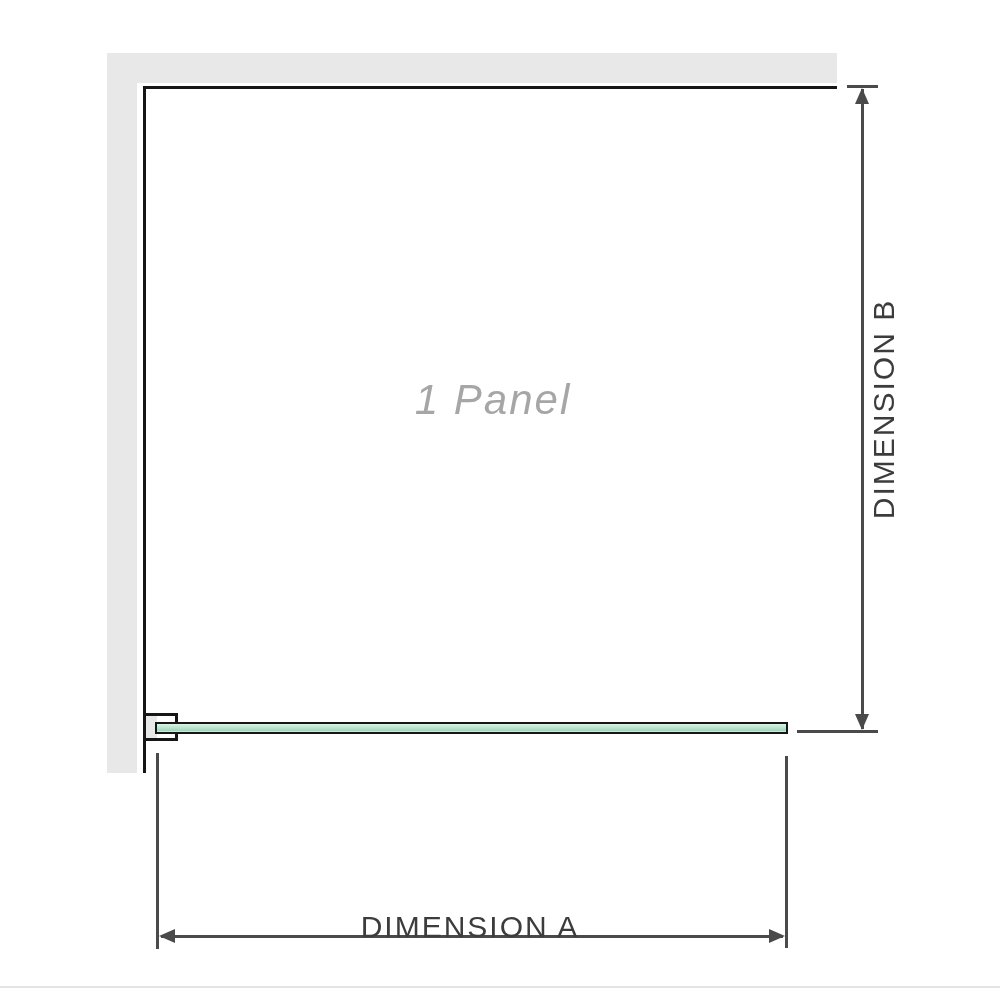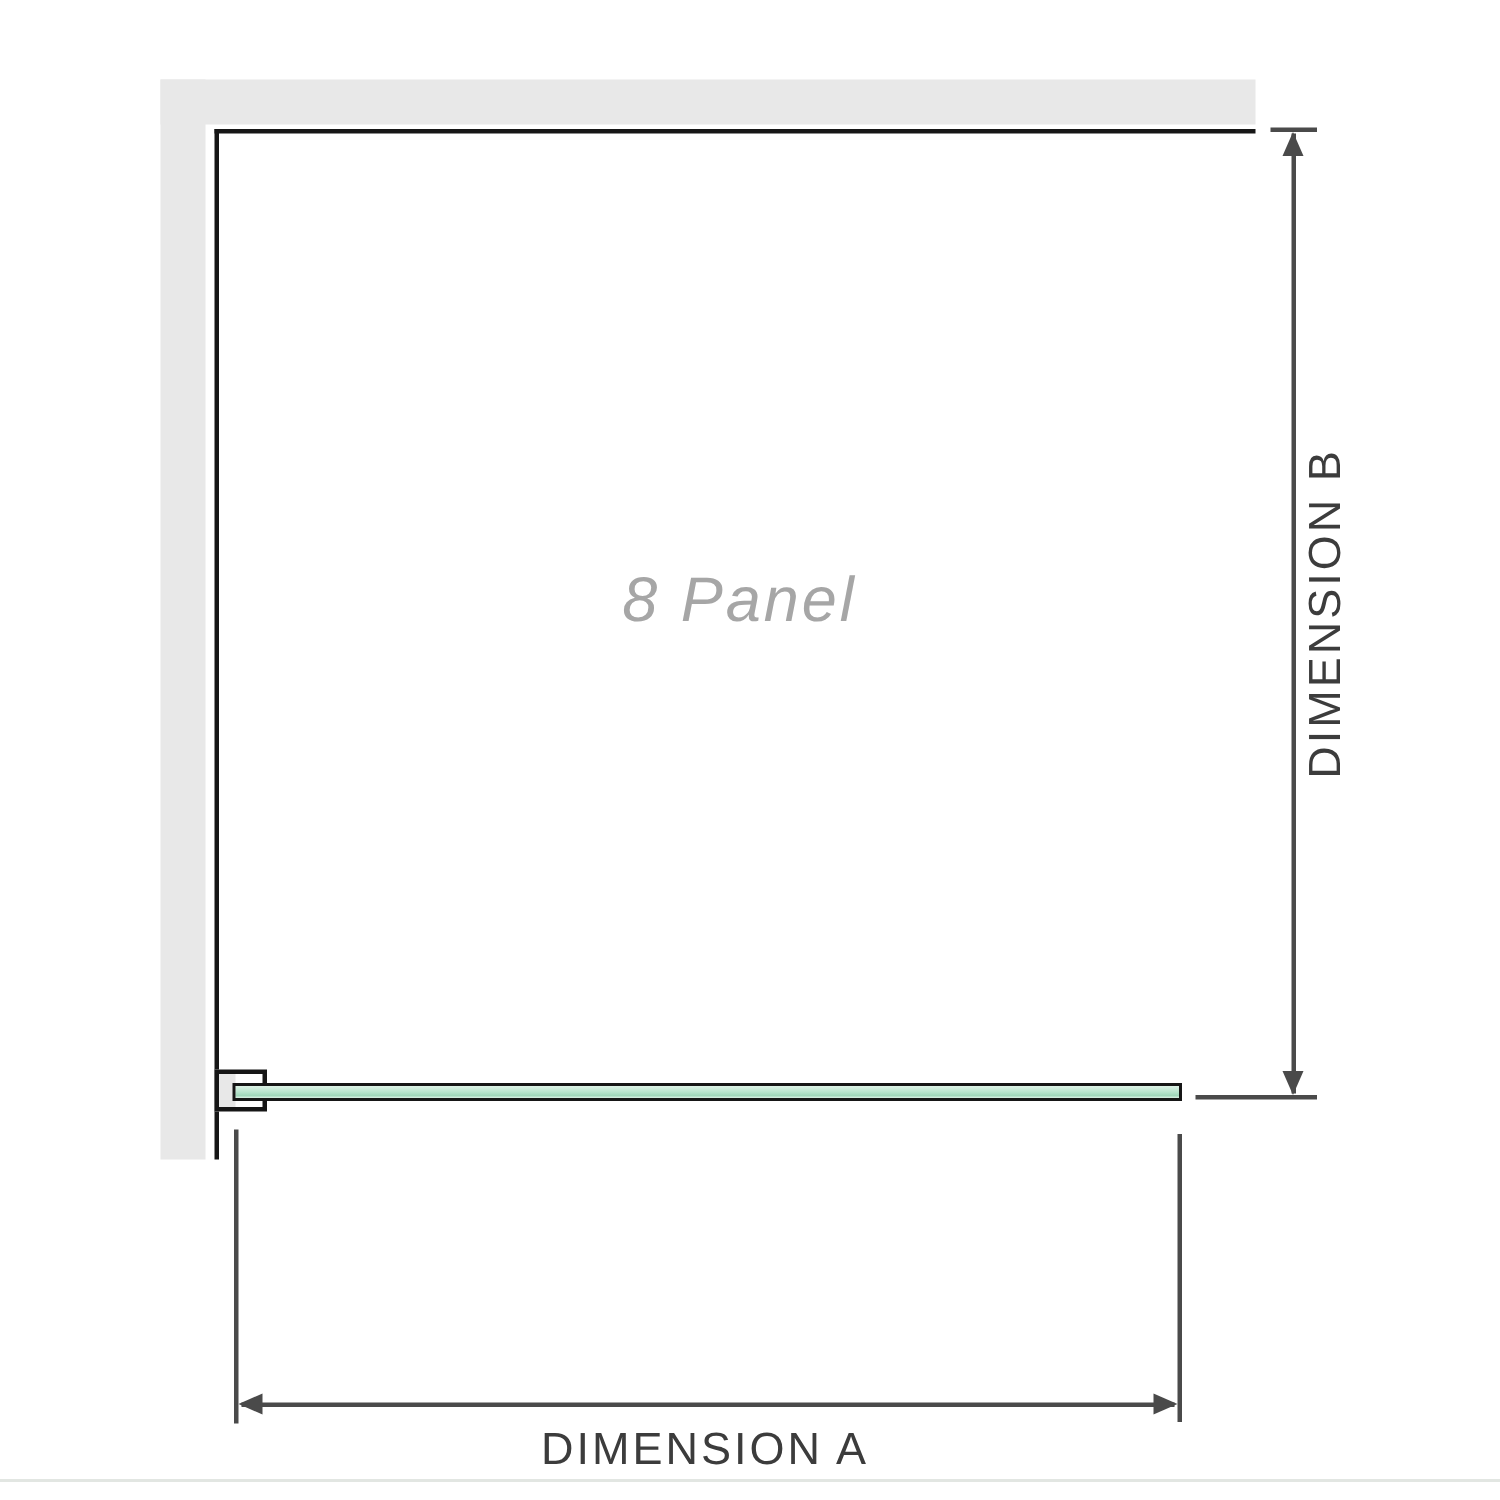--- a/index.html
+++ b/index.html
@@ -45,37 +45,37 @@
 <body>
 
 <div class="stage">
 
   <div class="abs wall" style="left:107px;top:53px;width:730px;height:30px;"></div>
   <div class="abs wall" style="left:107px;top:53px;width:30px;height:720px;"></div>
 
   <div class="abs outline" style="left:143px;top:86px;width:694px;height:3px;"></div>
   <div class="abs outline" style="left:143px;top:86px;width:3px;height:687px;"></div>
 
-  <div class="abs panel-label" style="left:493px;top:400px;transform:translate(-50%,-50%);">8 Panel</div>
+  <div class="abs panel-label" style="left:493px;top:400px;transform:translate(-50%,-50%);">1 Panel</div>
 
   <div class="abs bracket" style="left:143px;top:713px;width:35px;height:28px;">
     <div class="bracket-insert" style="width:11px;"></div>
   </div>
 
   <div class="abs glass" style="left:155px;top:722px;width:633px;height:12px;"></div>
 
   <div class="abs dim" style="left:847px;top:85px;width:31px;height:3px;"></div>
   <div class="abs dim" style="left:797px;top:730px;width:81px;height:3px;"></div>
   <div class="abs dim" style="left:861px;top:89px;width:3px;height:640px;"></div>
   <div class="abs arrow-up" style="left:855px;top:88px;"></div>
   <div class="abs arrow-down" style="left:855px;top:714px;"></div>
   <div class="abs dim-label" style="left:884px;top:409px;transform:translate(-50%,-50%) rotate(-90deg);">DIMENSION B</div>
 
   <div class="abs dim" style="left:156px;top:753px;width:3px;height:196px;"></div>
   <div class="abs dim" style="left:785px;top:756px;width:3px;height:192px;"></div>
   <div class="abs dim" style="left:161px;top:935px;width:622px;height:3px;"></div>
   <div class="abs arrow-left" style="left:159px;top:929px;"></div>
   <div class="abs arrow-right" style="left:769px;top:929px;"></div>
-  <div class="abs dim-label" style="left:470px;top:950px;transform:translateX(-50%);">DIMENSION A</div>
+  <div class="abs dim-label" style="left:470px;top:910px;transform:translateX(-50%);">DIMENSION A</div>
 
   <div class="abs baseline" style="left:0;top:986px;width:1000px;height:2px;"></div>
 
 </div>
 
 </body></html>

